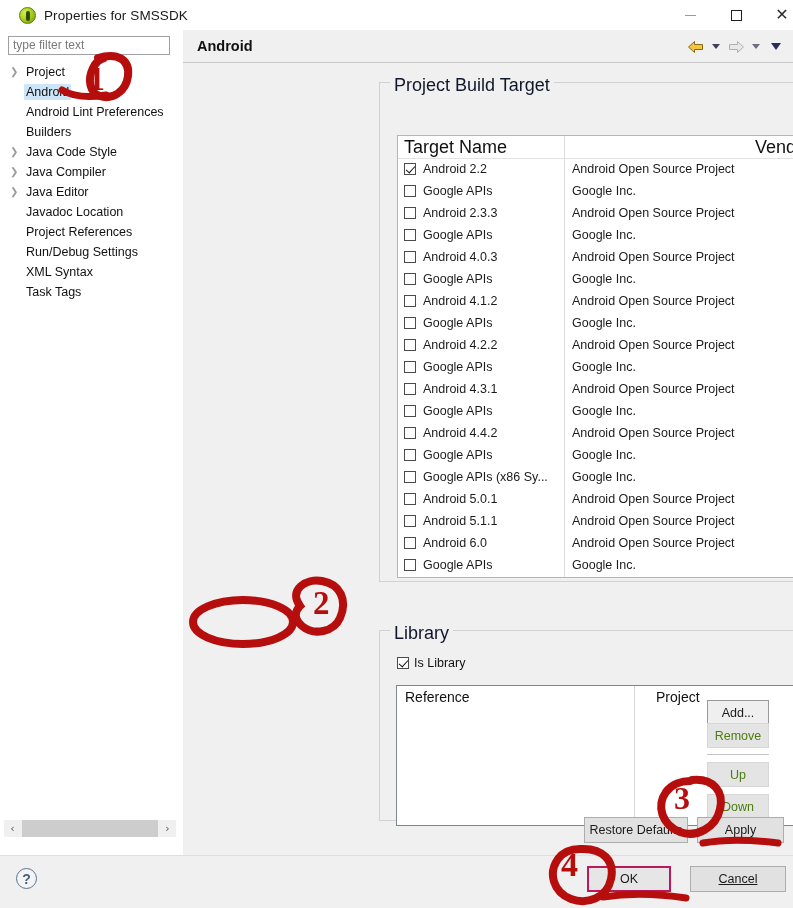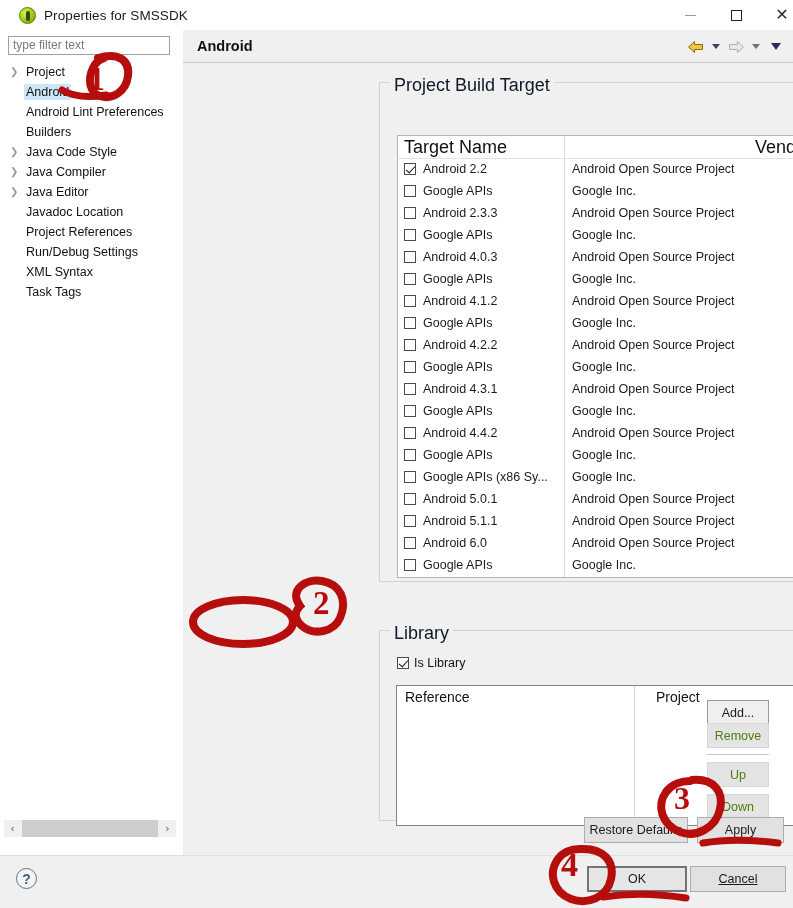--- a/index.html
+++ b/index.html
@@ -208,21 +208,21 @@
 
   
   .fbtn {
     position: absolute; height: 26px;
     background: #e1e1e1; border: 1px solid #adadad;
     font-size: 12.5px; color: #1b1b1b;
     display: flex; align-items: center; justify-content: center;
   }
   #btn-restore { left: 584px; top: 817px; width: 104px; }
   #btn-apply   { left: 697px; top: 817px; width: 87px; }
-  #btn-ok      { left: 587px; top: 866px; width: 100px; border: 2px solid #737373; background: #e6e6e6; }
+  #btn-ok      { left: 587px; top: 866px; width: 84px; border: 2px solid #be185d; background: #e6e6e6; }
   #btn-cancel  { left: 690px; top: 866px; width: 96px; text-decoration: underline; }
 
   
   .ann { position: absolute; pointer-events: none; }
   .ann svg { display: block; overflow: visible; }
   .ann-num {
     position: absolute; color: #b60d0d;
     font-family: "Liberation Serif", serif;
     font-weight: bold; pointer-events: none;
   }

